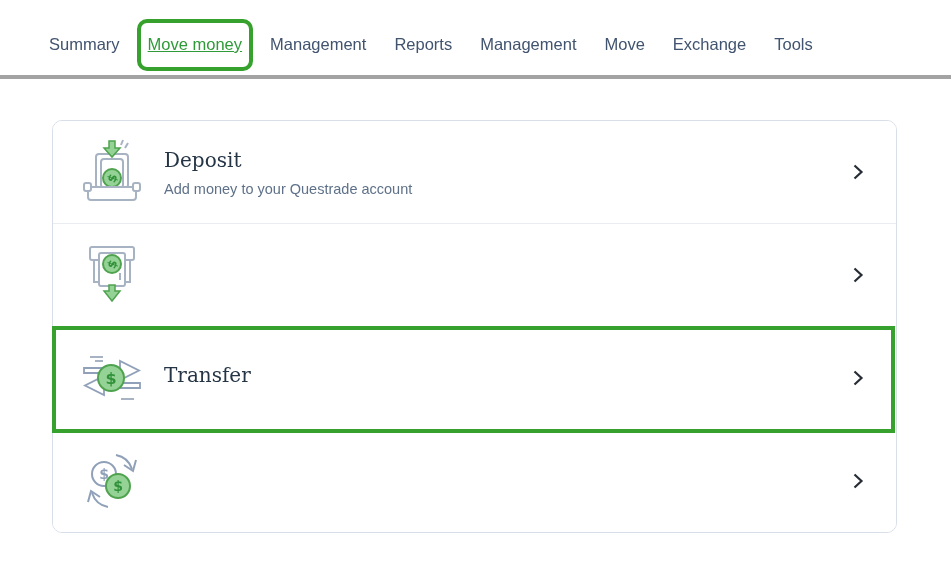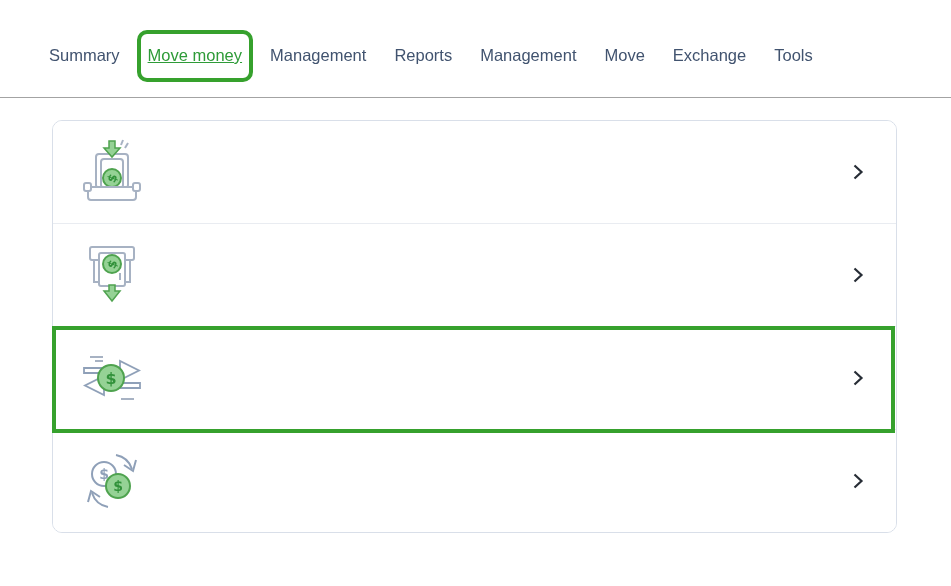--- a/index.html
+++ b/index.html
@@ -3,22 +3,22 @@
 <meta charset="utf-8">
 <style>
   html,body{margin:0;padding:0;}
   body{
     width:951px;height:586px;position:relative;overflow:hidden;
     background:#ffffff;font-family:"Liberation Sans",sans-serif;
     -webkit-font-smoothing:antialiased;
   }
   
   .nav{
-    position:absolute;top:0;left:0;width:951px;height:98px;
-    box-sizing:border-box;border-bottom:1px solid #a3a3a3;
+    position:absolute;top:0;left:0;width:951px;height:79px;
+    box-sizing:border-box;border-bottom:4px solid #a3a3a3;
     display:flex;align-items:center;gap:28px;
     padding:14px 0 0 49px;
   }
   .nav-item{
     font-size:16.5px;font-weight:500;color:#41536f;
     white-space:nowrap;cursor:pointer;position:relative;
   }
   .nav-item.active{color:#2e9b38;text-decoration:underline;}
   .nav-highlight{
     position:absolute;top:-16px;bottom:-17px;left:-11px;right:-11px;
@@ -81,20 +81,24 @@
         <g fill="none" stroke="#a7b2c3" stroke-width="2">
           <rect x="12" y="51" width="48" height="13" rx="3" fill="#fff"></rect>
           <rect x="8" y="47" width="7" height="8" rx="2" fill="#fff"></rect>
           <rect x="57" y="47" width="7" height="8" rx="2" fill="#fff"></rect>
         </g>
         <polygon points="33,5 39,5 39,12 44,12 36,21 28,12 33,12" fill="#95d295" stroke="#4fa34f" stroke-width="1.5"></polygon>
         <line x1="45" y1="9" x2="47" y2="4" stroke="#a7b2c3" stroke-width="2"></line>
         <line x1="49" y1="12" x2="52" y2="7" stroke="#a7b2c3" stroke-width="2"></line>
       </svg>
     </span>
+    <div class="row-text">
+      <div class="row-title">Deposit</div>
+      <div class="row-desc">Add money to your Questrade account</div>
+    </div>
     <span class="chevron">
       <svg width="12" height="18" viewBox="0 0 12 18">
           <polyline points="2.5,2.5 9.5,9 2.5,15.5" fill="none" stroke="#272d36" stroke-width="2.2"></polyline>
         </svg>
     </span>
   </div>
 
   <div class="row">
     <span class="row-icon">
       <svg width="72" height="72" viewBox="0 0 72 72">
@@ -123,20 +127,21 @@
         <line x1="14" y1="15" x2="27" y2="15" stroke="#a7b2c3" stroke-width="2"></line>
         <line x1="19" y1="19" x2="27" y2="19" stroke="#a7b2c3" stroke-width="2"></line>
         <polygon points="8,26 44,26 44,19 63,28.5 44,38 44,31 8,31" fill="#fff" stroke="#8fa0b8" stroke-width="1.8"></polygon>
         <polygon points="64,41 28,41 28,34 9,43.5 28,53 28,46 64,46" fill="#fff" stroke="#8fa0b8" stroke-width="1.8"></polygon>
         <line x1="45" y1="57" x2="58" y2="57" stroke="#a7b2c3" stroke-width="2"></line>
         <circle cx="35" cy="36" r="13" fill="#95d295" stroke="#4fa34f" stroke-width="2"></circle>
         <text x="35" y="42" font-size="16" font-weight="bold" fill="#31913a" text-anchor="middle">$</text>
       </svg>
     </span>
     <div class="row-text">
+      <div class="row-title">Transfer</div>
     </div>
     <span class="chevron">
       <svg width="12" height="18" viewBox="0 0 12 18">
           <polyline points="2.5,2.5 9.5,9 2.5,15.5" fill="none" stroke="#272d36" stroke-width="2.2"></polyline>
         </svg>
     </span>
   </div>
 
   <div class="row">
     <span class="row-icon">

